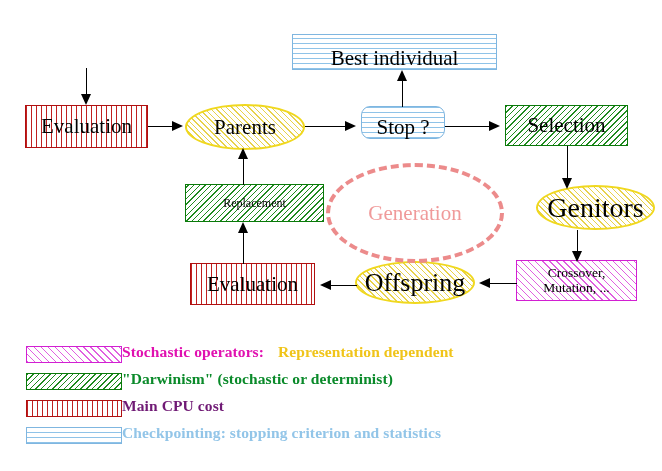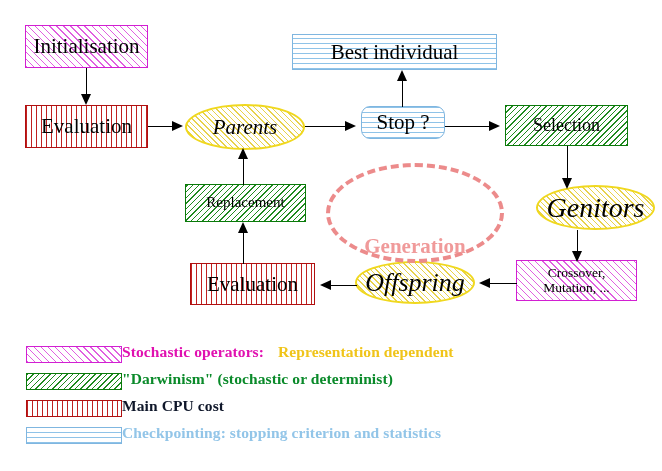--- a/index.html
+++ b/index.html
@@ -27,34 +27,34 @@
     border:1.5px solid #0a7a0a;}
   .hatch-red{
     background-color:#ffffff;
     background-image:repeating-linear-gradient(90deg,
         #c02020 0px,#c02020 1px,rgba(255,255,255,0) 1px,rgba(255,255,255,0) 5px);
     border:1.5px solid #b01010;}
   .hatch-blue{
     background-color:#ffffff;
     background-image:repeating-linear-gradient(0deg,
         #8fc3e8 0px,#8fc3e8 1px,rgba(255,255,255,0) 1px,rgba(255,255,255,0) 5px);
-    border:1.5px solid #7fb6e0;}
+    border:1.5px solid #7fb6e0;align-items:flex-end;}
   .hatch-yellow{
     background-color:#ffffff;
     background-image:repeating-linear-gradient(45deg,
         #e8d24a 0px,#e8d24a 1px,rgba(255,255,255,0) 1px,rgba(255,255,255,0) 4px);
     border:2px solid #f0d81e;}
 
   .rounded{border-radius:9px;}
-  .ellipse{border-radius:50%;font-style:italic;}
+  .ellipse{border-radius:50%;}
 
   
   .gen-ellipse{position:absolute;border:4px dashed #ec8b8b;border-radius:50%;
-    display:flex;align-items:flex-end;justify-content:center;
-    color:#f09a9a;background:transparent;font-weight:bold;}
+    display:flex;align-items:center;justify-content:center;
+    color:#f09a9a;background:transparent;}
 
   
   .ln{position:absolute;background:#000;}
   .ln.h{height:1.4px;}
   .ln.v{width:1.4px;}
   .ar{position:absolute;width:0;height:0;}
   .ar.right{border-top:5.5px solid transparent;border-bottom:5.5px solid transparent;border-left:11px solid #000;}
   .ar.left{border-top:5.5px solid transparent;border-bottom:5.5px solid transparent;border-right:11px solid #000;}
   .ar.down{border-left:5.5px solid transparent;border-right:5.5px solid transparent;border-top:11px solid #000;}
   .ar.up{border-left:5.5px solid transparent;border-right:5.5px solid transparent;border-bottom:11px solid #000;}
@@ -65,62 +65,59 @@
   .leg-sw{position:absolute;left:26px;width:96px;height:17px;box-sizing:border-box;}
   .leg-tx{position:absolute;left:122px;top:-3px;white-space:nowrap;
           font-size:15.5px;font-weight:bold;letter-spacing:.1px;}
   .leg-tx .b{font-weight:bold;}
 </style>
 </head>
 <body>
 
 <div id="canvas">
 
-  <div class="node hatch-magenta" style="left:25px;top:25px;width:123px;height:43px;font-size:21px;">
-    <span class="lbl">Initialisation</span>
-  </div>
 
   <div class="node hatch-red" style="left:25px;top:105px;width:123px;height:43px;font-size:21px;">
     <span class="lbl">Evaluation</span>
   </div>
 
   <div class="node hatch-yellow ellipse" style="left:185px;top:104px;width:120px;height:46px;font-size:21px;">
     <span class="lbl">Parents</span>
   </div>
 
   <div class="node hatch-blue" style="left:292px;top:34px;width:205px;height:36px;font-size:21px;">
     <span class="lbl">Best individual</span>
   </div>
 
   <div class="node hatch-blue rounded" style="left:361px;top:106px;width:84px;height:33px;font-size:21px;border-radius:9px;">
     <span class="lbl">Stop ?</span>
   </div>
 
-  <div class="node hatch-green" style="left:505px;top:105px;width:123px;height:41px;font-size:18px;">
+  <div class="node hatch-green" style="left:505px;top:105px;width:123px;height:41px;font-size:21px;">
     <span class="lbl">Selection</span>
   </div>
 
   <div class="node hatch-yellow ellipse" style="left:536px;top:185px;width:119px;height:45px;font-size:28px;">
     <span class="lbl">Genitors</span>
   </div>
 
   <div class="node hatch-magenta" style="left:516px;top:260px;width:121px;height:41px;font-size:13.5px;flex-direction:column;">
     <span class="lbl">Crossover,</span>
     <span class="lbl">Mutation, ...</span>
   </div>
 
   <div class="node hatch-yellow ellipse" style="left:355px;top:261px;width:120px;height:43px;font-size:26px;">
     <span class="lbl">Offspring</span>
   </div>
 
   <div class="node hatch-red" style="left:190px;top:263px;width:125px;height:42px;font-size:21px;">
     <span class="lbl">Evaluation</span>
   </div>
 
-  <div class="node hatch-green" style="left:185px;top:184px;width:121px;height:38px;font-size:15px;">
+  <div class="node hatch-green" style="left:185px;top:184px;width:139px;height:38px;font-size:12px;">
     <span class="lbl">Replacement</span>
   </div>
 
   <div class="gen-ellipse" style="left:326px;top:163px;width:170px;height:92px;font-size:21px;">
     <span>Generation</span>
   </div>
 
   <div class="ln v" style="left:86px;top:68px;height:27px;"></div>
   <div class="ar down" style="left:81px;top:94px;"></div>
 
@@ -167,21 +164,21 @@
     <div class="leg-row" style="top:35px;">
       <div class="leg-sw hatch-green"></div>
       <div class="leg-tx">
         <span class="b" style="color:#0a8a2a;">"Darwinism" (stochastic or determinist)</span>
       </div>
     </div>
 
     <div class="leg-row" style="top:62px;">
       <div class="leg-sw hatch-red"></div>
       <div class="leg-tx">
-        <span class="b" style="color:#0f172a;">Main CPU cost</span>
+        <span class="b" style="color:#701a75;">Main CPU cost</span>
       </div>
     </div>
 
     <div class="leg-row" style="top:89px;">
       <div class="leg-sw hatch-blue"></div>
       <div class="leg-tx">
         <span class="b" style="color:#92c5e8;margin-top:12px;">Checkpointing: stopping criterion and statistics</span>
       </div>
     </div>
 

